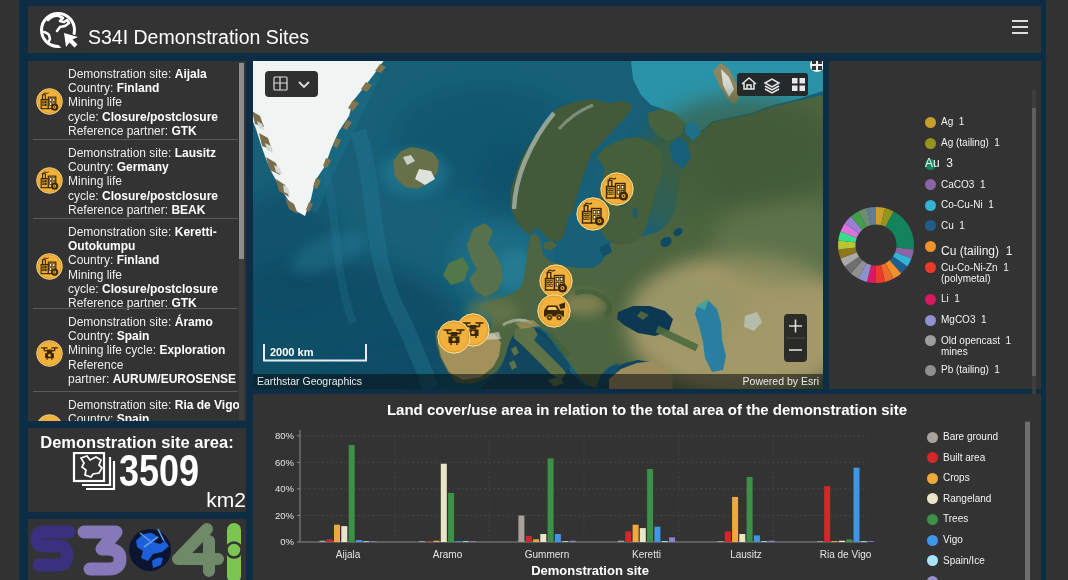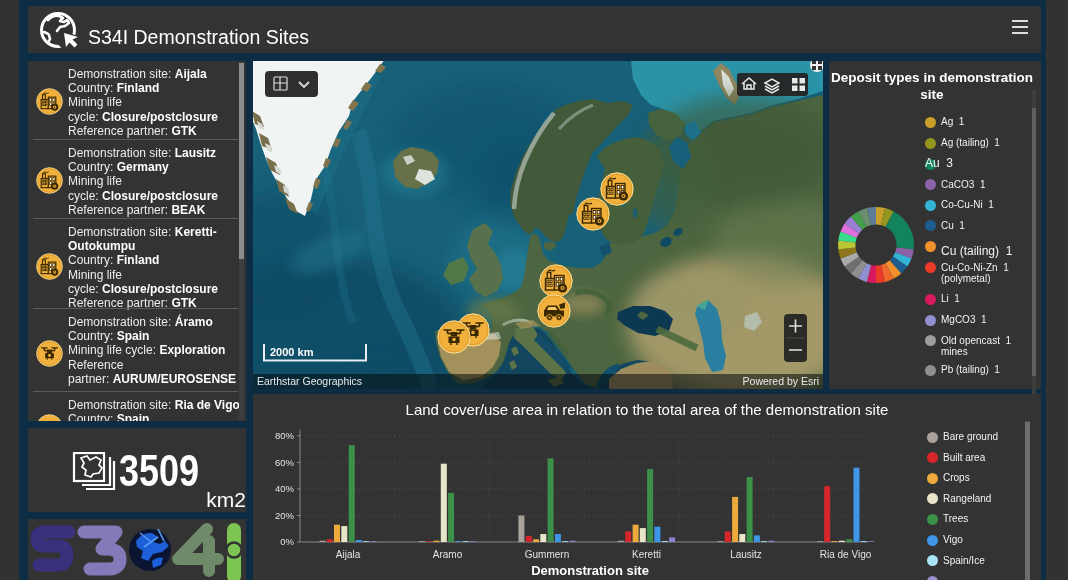--- a/index.html
+++ b/index.html
@@ -233,21 +233,20 @@
 </g>
 
 <rect x="531" y="253" width="23" height="48" rx="4" fill="#242424" opacity="0.95"></rect>
 <path d="M536 265 h13 M542.5 258.5 v13" stroke="#ddd" stroke-width="1.6"></path>
 <path d="M533 277 h19" stroke="#4a4a4a" stroke-width="1"></path>
 <path d="M536 289 h13" stroke="#ddd" stroke-width="1.6"></path>
 </svg>
 </div>
 
 <div class="panel dep">
-  <div style="position:absolute;top:8px;left:0;width:206px;text-align:center;color:#fff;font-weight:bold;font-size:13.5px;line-height:17px">Deposit types in demonstration site</div>
   <svg style="position:absolute;left:7px;top:144px" width="80" height="80" viewBox="0 0 80 80" id="donutsvg">
       <path d="M40.0 2.0A38 38 0 0 1 49.1 3.1L44.9 20.1A20.5 20.5 0 0 0 40.0 19.5Z" fill="#c79f2a"></path>
       <path d="M49.1 3.1A38 38 0 0 1 57.7 6.4L49.5 21.8A20.5 20.5 0 0 0 44.9 20.1Z" fill="#93951e"></path>
       <path d="M57.7 6.4A38 38 0 0 1 77.7 44.6L60.4 42.5A20.5 20.5 0 0 0 49.5 21.8Z" fill="#12835c"></path>
       <path d="M77.7 44.6A38 38 0 0 1 75.5 53.5L59.2 47.3A20.5 20.5 0 0 0 60.4 42.5Z" fill="#8d63a8"></path>
       <path d="M75.5 53.5A38 38 0 0 1 71.3 61.6L56.9 51.6A20.5 20.5 0 0 0 59.2 47.3Z" fill="#31b4d6"></path>
       <path d="M71.3 61.6A38 38 0 0 1 65.2 68.4L53.6 55.3A20.5 20.5 0 0 0 56.9 51.6Z" fill="#1e5d8c"></path>
       <path d="M65.2 68.4A38 38 0 0 1 57.7 73.6L49.5 58.2A20.5 20.5 0 0 0 53.6 55.3Z" fill="#f0912b"></path>
       <path d="M57.7 73.6A38 38 0 0 1 49.1 76.9L44.9 59.9A20.5 20.5 0 0 0 49.5 58.2Z" fill="#ee6a2c"></path>
       <path d="M49.1 76.9A38 38 0 0 1 40.0 78.0L40.0 60.5A20.5 20.5 0 0 0 44.9 59.9Z" fill="#e93b28"></path>
@@ -289,20 +288,21 @@
       <div style="position:absolute;left:95.5px;top:274.0px;width:11px;height:11px;border-radius:50%;background:#9e9e9e"></div>
       <div style="position:absolute;left:112px;top:273.5px;width:92px;color:#f2f2f2;font-size:10px;line-height:11px">Old opencast&nbsp;&nbsp;1<br>mines</div>
       <div style="position:absolute;left:95.5px;top:303.5px;width:11px;height:11px;border-radius:50%;background:#8f8f8f"></div>
       <div style="position:absolute;left:112px;top:303.0px;width:92px;color:#f2f2f2;font-size:10px;line-height:11px">Pb (tailing)&nbsp;&nbsp;1</div>
     </div>
   <div style="position:absolute;left:203px;top:29px;width:4px;height:351px;background:#3d3d3d"></div>
   <div style="position:absolute;left:203px;top:47px;width:4px;height:268px;background:#606060"></div>
 </div>
 
 <div class="panel area">
+  <div style="position:absolute;top:5px;left:0;width:218px;text-align:center;color:#fff;font-weight:bold;font-size:16.5px">Demonstration site area:</div>
   <svg style="position:absolute;left:44px;top:24px" width="46" height="40" viewBox="0 0 46 40">
     <g fill="none" stroke="#fff" stroke-width="2.2">
       <path d="M14 37 H42 V9"></path>
       <path d="M10 33 H38 V5"></path>
       <rect x="2" y="1" width="30" height="28"></rect>
       <path d="M9 6 l6 -2 3 4 6 -3 5 3 -2 5 3 3 -3 5 -6 1 -2 3 -6 -2 1 -5 -4 -3 2 -4 z" stroke-width="1.7"></path>
     </g>
   </svg>
   <div style="position:absolute;left:91px;top:17px;color:#fff;font-weight:bold;font-size:45px;transform:scaleX(0.8);transform-origin:0 0">3509</div>
   <div style="position:absolute;top:60px;left:0;width:218px;text-align:right;color:#fff;font-size:21px">km2</div>
@@ -318,21 +318,21 @@
     <circle cx="122" cy="31" r="21" fill="#0b1531"></circle>
     <path d="M108 22 q7 -9 16 -8 l6 4 -5 5 7 2 5 -3 4 5 -7 6 -9 2 -5 7 -7 -3 2 -7 -6 -4 z" fill="#1c5fd8"></path>
     <path d="M124 42 q6 -5 11 -3 l-2 7 -8 3 z" fill="#1c5fd8"></path>
     <path d="M112 14 l10 8 M130 10 l6 12 M116 28 l14 -10" stroke="#5a9cf0" stroke-width="1.6"></path>
     <rect x="199" y="4" width="14" height="60" rx="7" fill="#7cc552"></rect>
     <circle cx="206" cy="31" r="7.5" fill="#7cc552" stroke="#333333" stroke-width="2.5"></circle>
   </svg>
 </div>
 
 <div class="panel chart">
-  <div style="position:absolute;top:7px;left:0;width:788px;text-align:center;color:#fff;font-weight:normal;font-size:15px">Land cover/use area in relation to the total area of the demonstration site</div>
+  <div style="position:absolute;top:7px;left:0;width:788px;text-align:center;color:#fff;font-weight:bold;font-size:15px">Land cover/use area in relation to the total area of the demonstration site</div>
   <svg style="position:absolute;left:0;top:0" width="788" height="186" viewBox="0 0 788 186" id="chartsvg">
       <line x1="47.0" y1="121.5" x2="615" y2="121.5" stroke="#4a4a4a" stroke-width="1" stroke-dasharray="1.5 3"></line>
       <line x1="47.0" y1="94.9" x2="615" y2="94.9" stroke="#4a4a4a" stroke-width="1" stroke-dasharray="1.5 3"></line>
       <line x1="47.0" y1="68.4" x2="615" y2="68.4" stroke="#4a4a4a" stroke-width="1" stroke-dasharray="1.5 3"></line>
       <line x1="47.0" y1="41.8" x2="615" y2="41.8" stroke="#4a4a4a" stroke-width="1" stroke-dasharray="1.5 3"></line>
       <line x1="141.7" y1="41.8" x2="141.7" y2="148.0" stroke="#454545" stroke-width="1" stroke-dasharray="1.5 3"></line>
       <line x1="236.3" y1="41.8" x2="236.3" y2="148.0" stroke="#454545" stroke-width="1" stroke-dasharray="1.5 3"></line>
       <line x1="331.0" y1="41.8" x2="331.0" y2="148.0" stroke="#454545" stroke-width="1" stroke-dasharray="1.5 3"></line>
       <line x1="425.7" y1="41.8" x2="425.7" y2="148.0" stroke="#454545" stroke-width="1" stroke-dasharray="1.5 3"></line>
       <line x1="520.3" y1="41.8" x2="520.3" y2="148.0" stroke="#454545" stroke-width="1" stroke-dasharray="1.5 3"></line>

